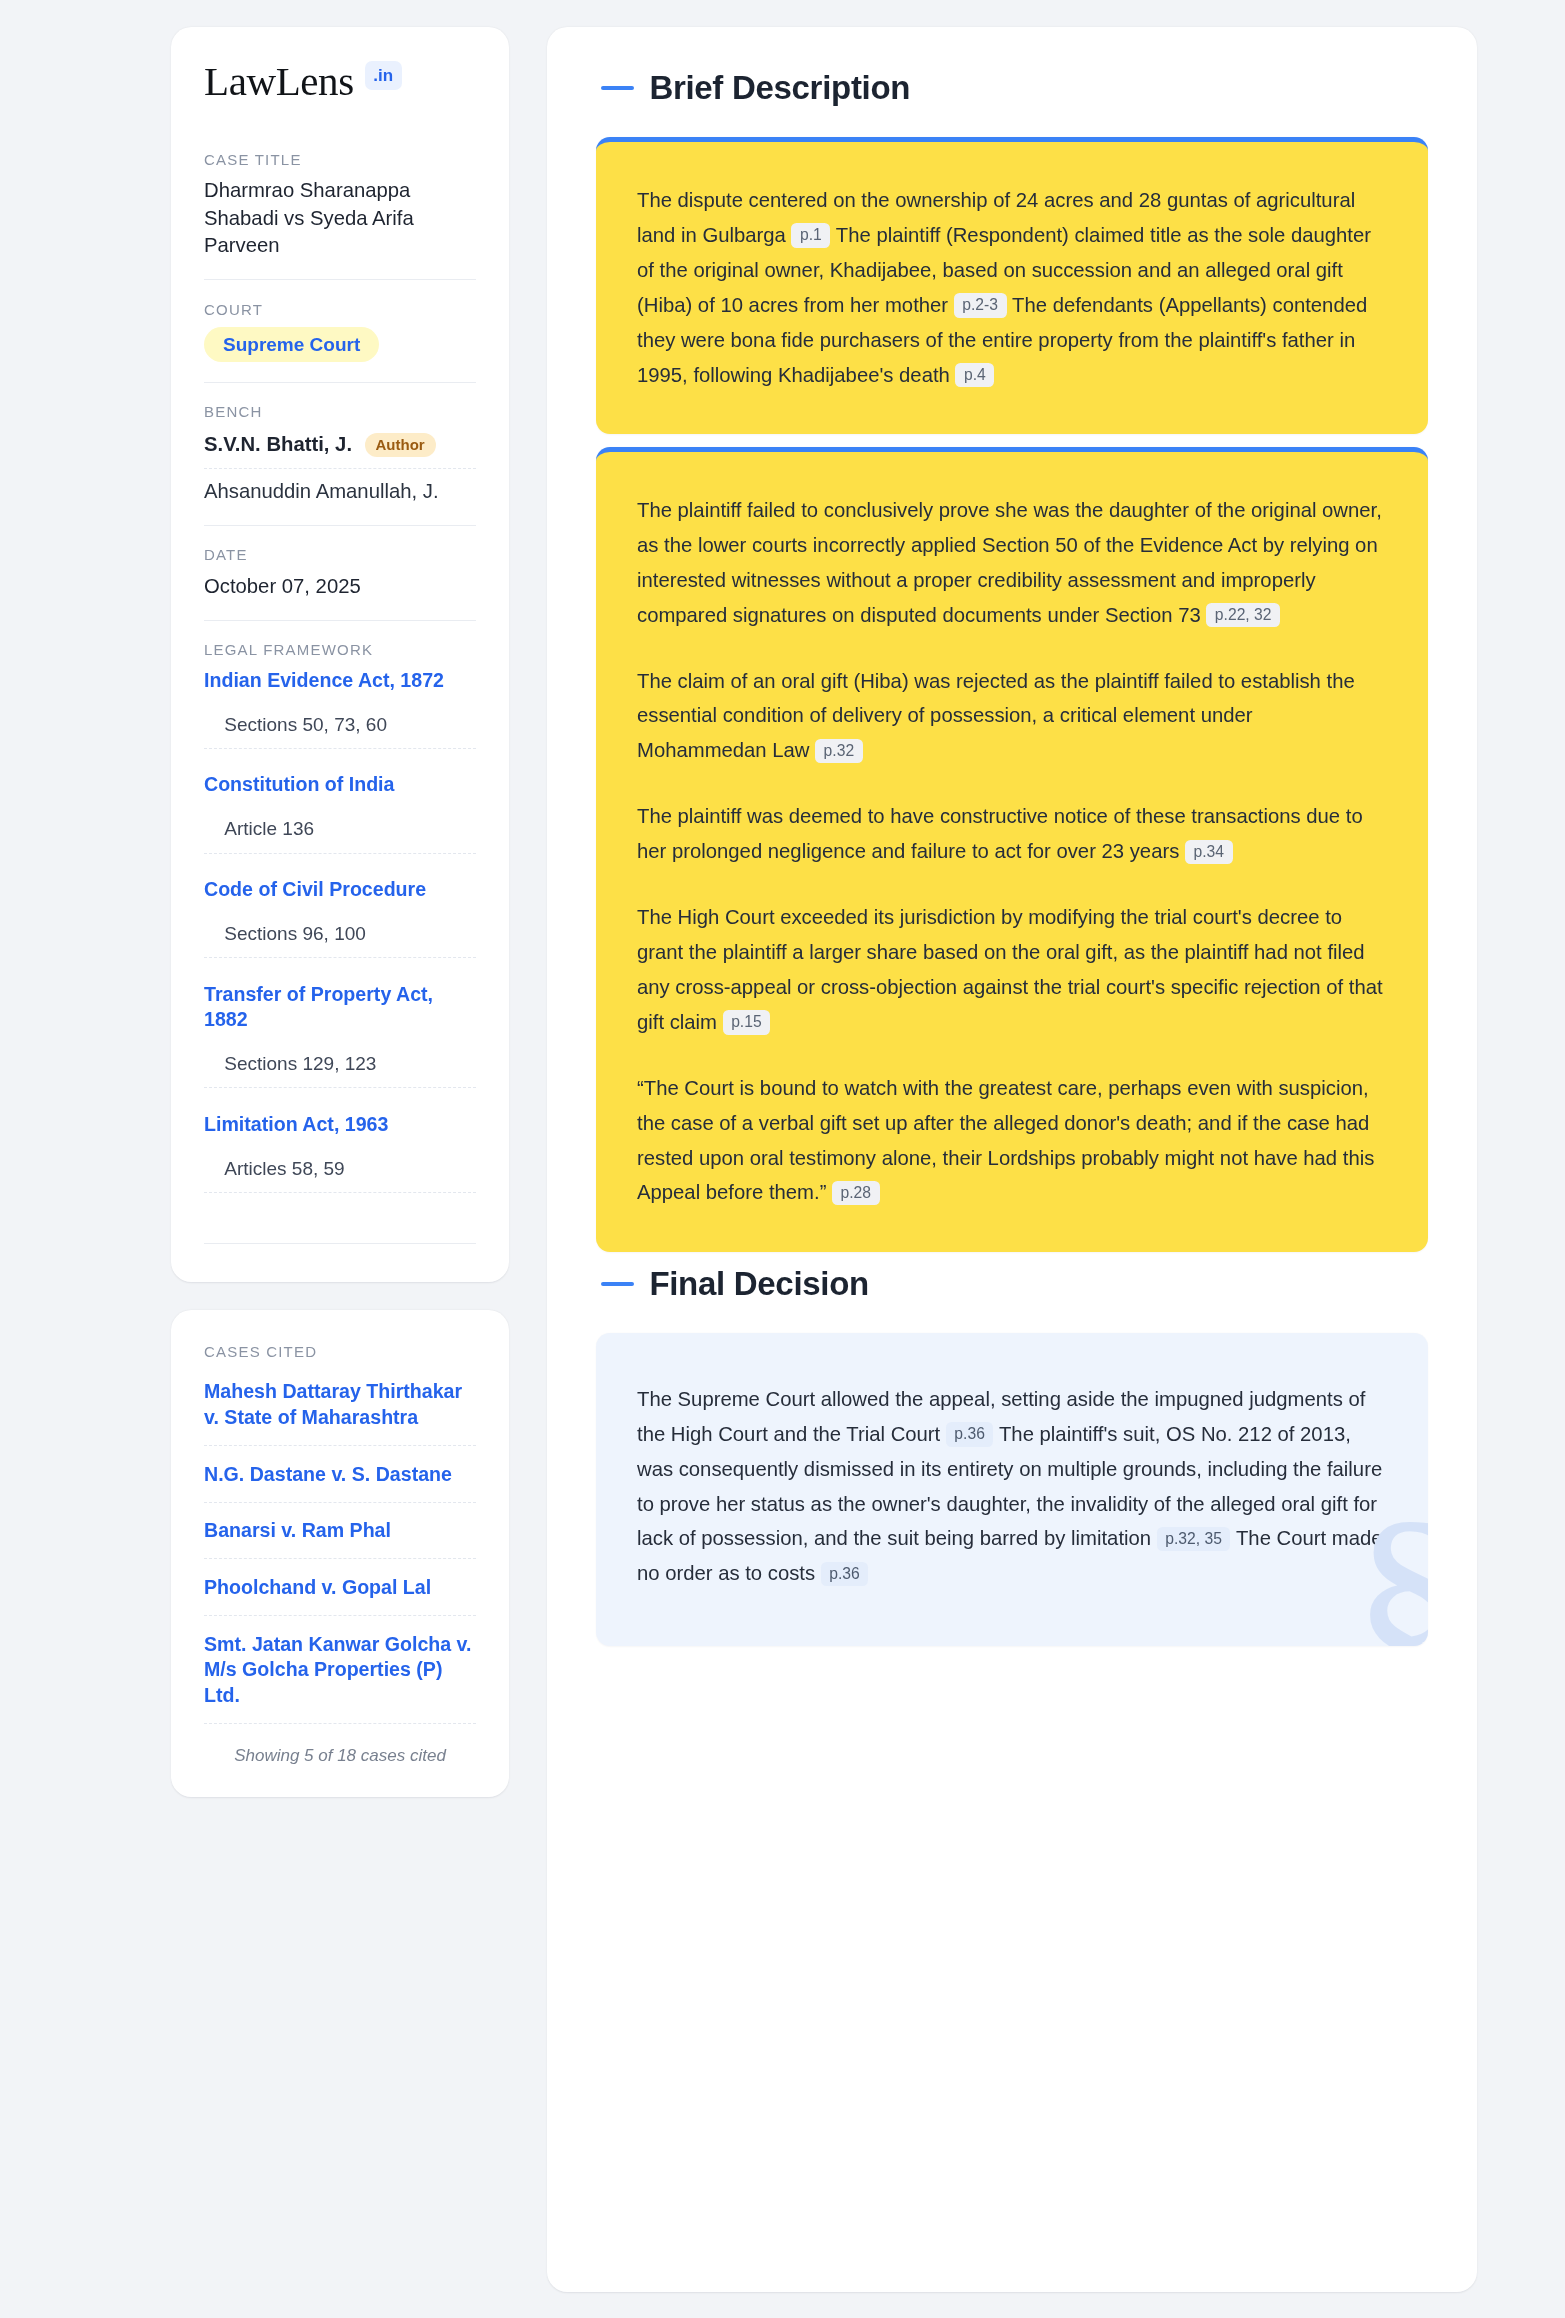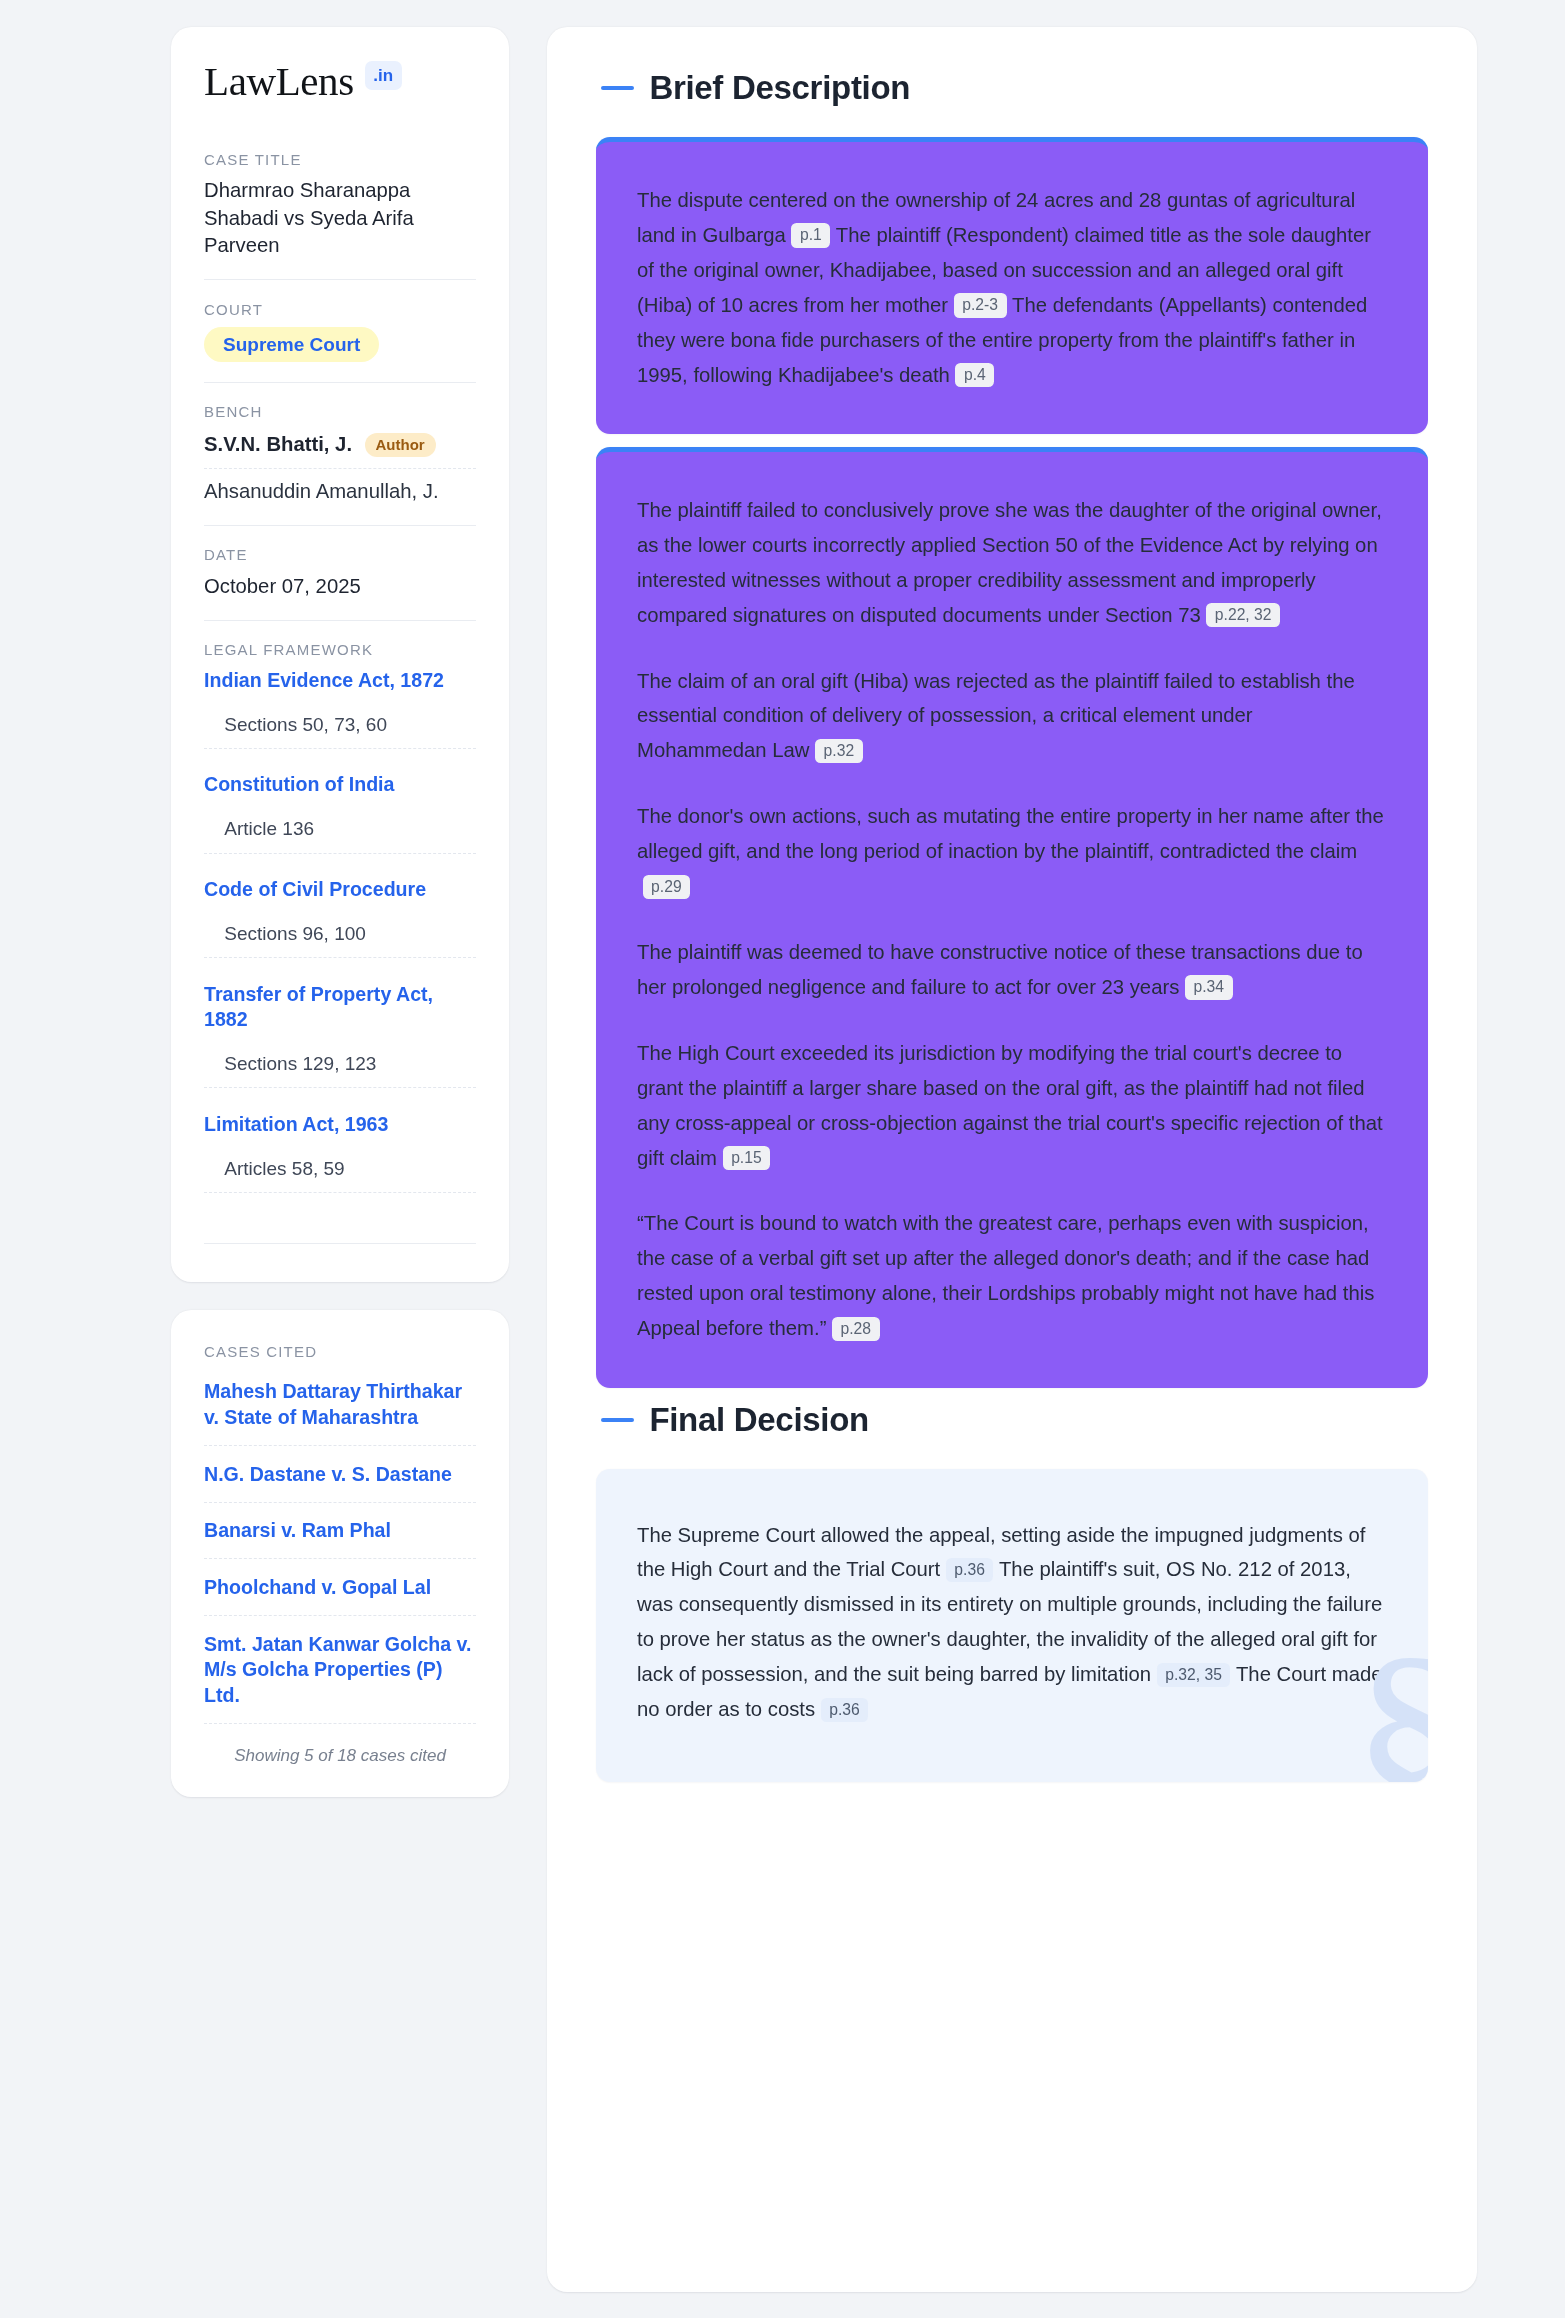--- a/index.html
+++ b/index.html
@@ -199,21 +199,21 @@
   }
 
   .panel {
     border-radius: 14px;
     border-top: 5.5px solid #3b82f6;
     background: #fbfcfe;
     padding: 41px 41px 42px 41px;
     box-shadow: 0 0.8px 1.6px rgba(16,24,40,.04);
   }
   .panel.plain {
-    background: #8b5cf6;
+    background: #fde047;
   }
   .panel.decision {
     background: #eef4fd;
     border-top: none;
     padding: 49px 41px 55px 41px;
     position: relative;
     overflow: hidden;
   }
 
   .para {
@@ -345,21 +345,20 @@
             <h2 class="section-title">Brief Description</h2>
           </div>
           <div class="panel plain">
             <p class="para"><span>The dispute centered on the ownership of 24 acres and 28 guntas of agricultural land in Gulbarga</span><span class="cite">p.1</span><span>The plaintiff (Respondent) claimed title as the sole daughter of the original owner, Khadijabee, based on succession and an alleged oral gift (Hiba) of 10 acres from her mother</span><span class="cite">p.2-3</span><span>The defendants (Appellants) contended they were bona fide purchasers of the entire property from the plaintiff's father in 1995, following Khadijabee's death</span><span class="cite">p.4</span></p>
           </div>
         </div>
         <div class="section">
           <div class="panel plain">
             <p class="para"><span>The plaintiff failed to conclusively prove she was the daughter of the original owner, as the lower courts incorrectly applied Section 50 of the Evidence Act by relying on interested witnesses without a proper credibility assessment and improperly compared signatures on disputed documents under Section 73</span><span class="cite">p.22, 32</span></p>
             <p class="para"><span>The claim of an oral gift (Hiba) was rejected as the plaintiff failed to establish the essential condition of delivery of possession, a critical element under Mohammedan Law</span><span class="cite">p.32</span></p>
-            <p class="para"><span>The donor's own actions, such as mutating the entire property in her name after the alleged gift, and the long period of inaction by the plaintiff, contradicted the claim</span><span class="cite">p.29</span></p>
             <p class="para"><span>The plaintiff was deemed to have constructive notice of these transactions due to her prolonged negligence and failure to act for over 23 years</span><span class="cite">p.34</span></p>
             <p class="para"><span>The High Court exceeded its jurisdiction by modifying the trial court's decree to grant the plaintiff a larger share based on the oral gift, as the plaintiff had not filed any cross-appeal or cross-objection against the trial court's specific rejection of that gift claim</span><span class="cite">p.15</span></p>
             <p class="para"><span>“The Court is bound to watch with the greatest care, perhaps even with suspicion, the case of a verbal gift set up after the alleged donor's death; and if the case had rested upon oral testimony alone, their Lordships probably might not have had this Appeal before them.”</span><span class="cite">p.28</span></p>
           </div>
         </div>
         <div class="section">
           <div class="section-head">
             <span class="dash"></span>
             <h2 class="section-title">Final Decision</h2>
           </div>

